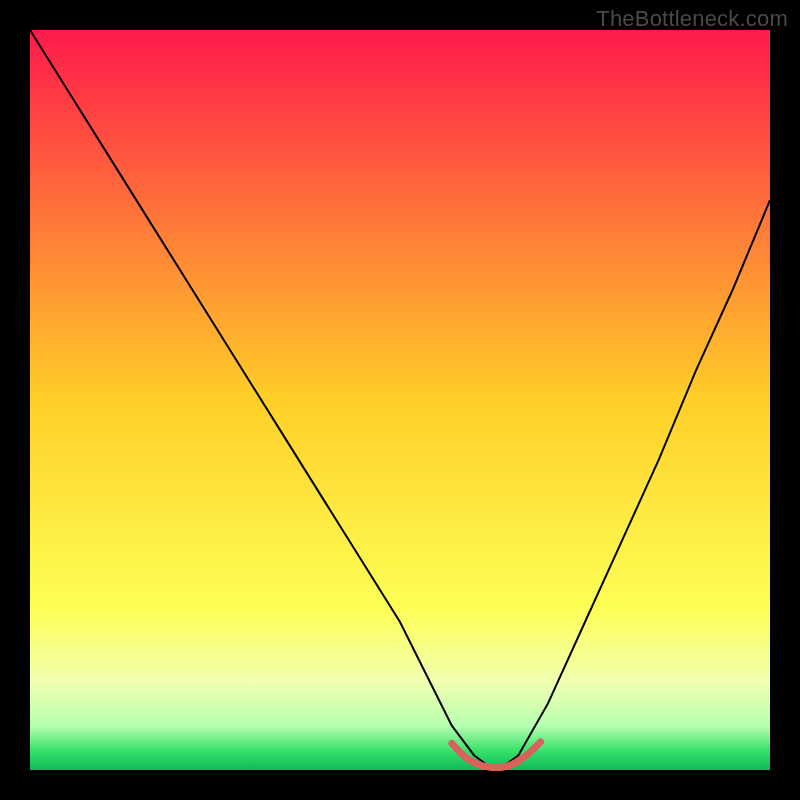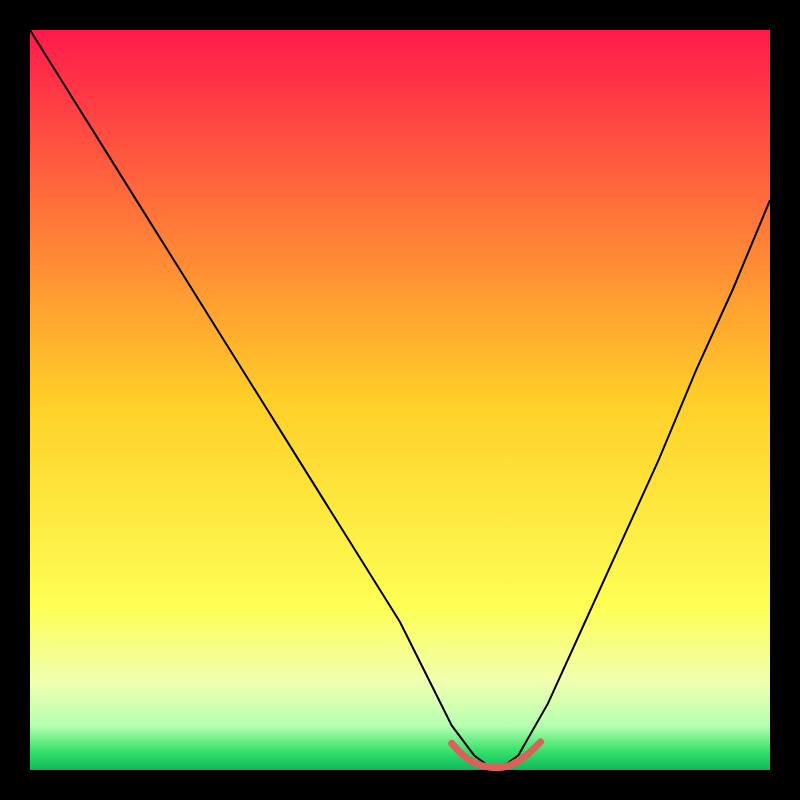--- a/index.html
+++ b/index.html
@@ -24,20 +24,21 @@
     font-size: 22px;
     color: #4a4a4a;
     letter-spacing: 0.2px;
     user-select: none;
   }
 </style>
 </head>
 <body>
 
 <div class="stage">
+  <div class="watermark">TheBottleneck.com</div>
   <svg id="chart-svg" width="800" height="800" viewBox="0 0 800 800">
     <defs>
       <linearGradient id="bg-grad" x1="0" y1="0" x2="0" y2="1">
           <stop offset="0%" stop-color="#ff1a4b"></stop>
           <stop offset="50%" stop-color="#ffcf28"></stop>
           <stop offset="78%" stop-color="#fdff55"></stop>
           <stop offset="88%" stop-color="#f2ffb0"></stop>
           <stop offset="94%" stop-color="#b7ffb0"></stop>
           <stop offset="97.5%" stop-color="#35e06a"></stop>
           <stop offset="100%" stop-color="#11b85a"></stop>

